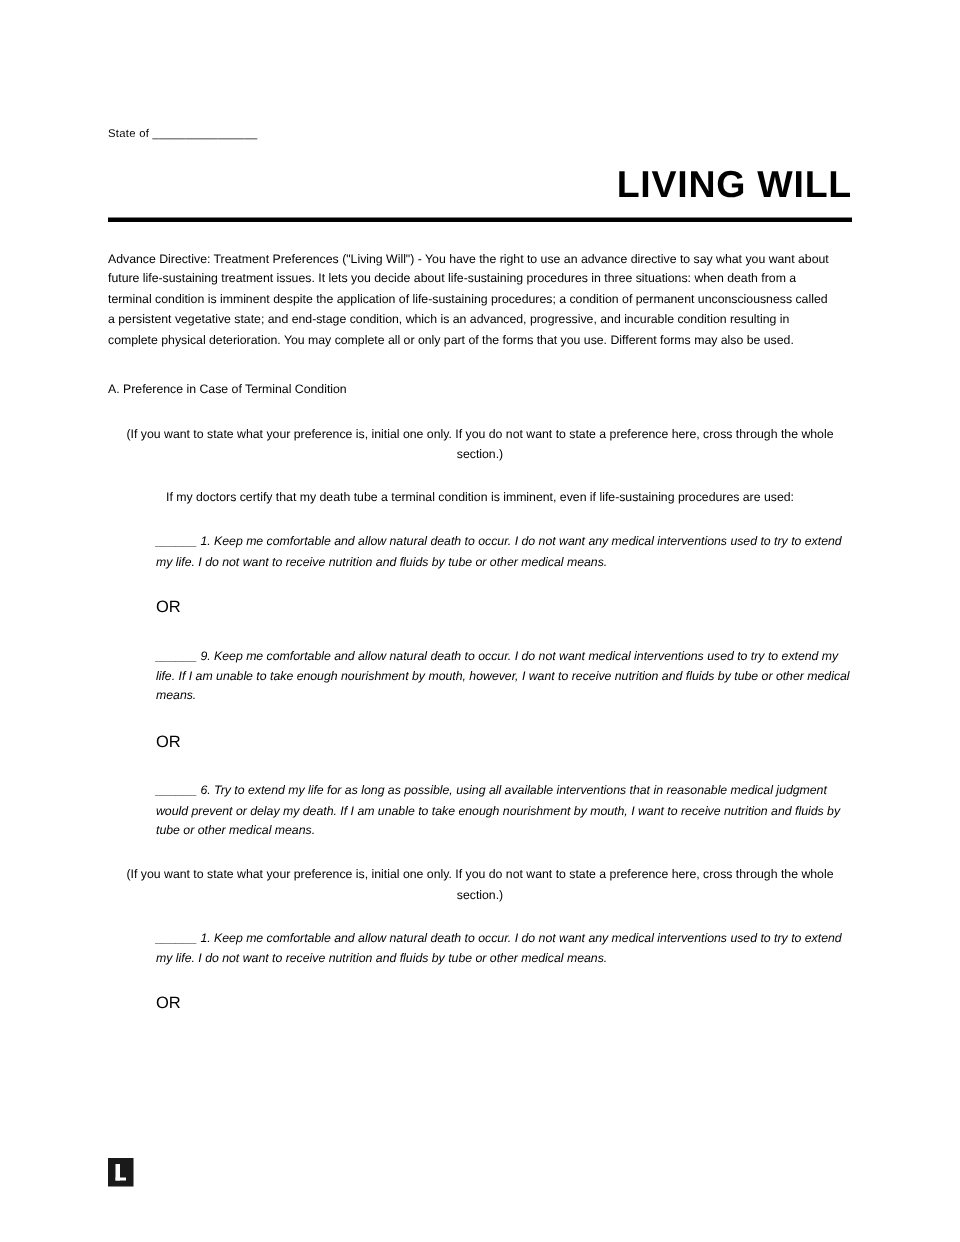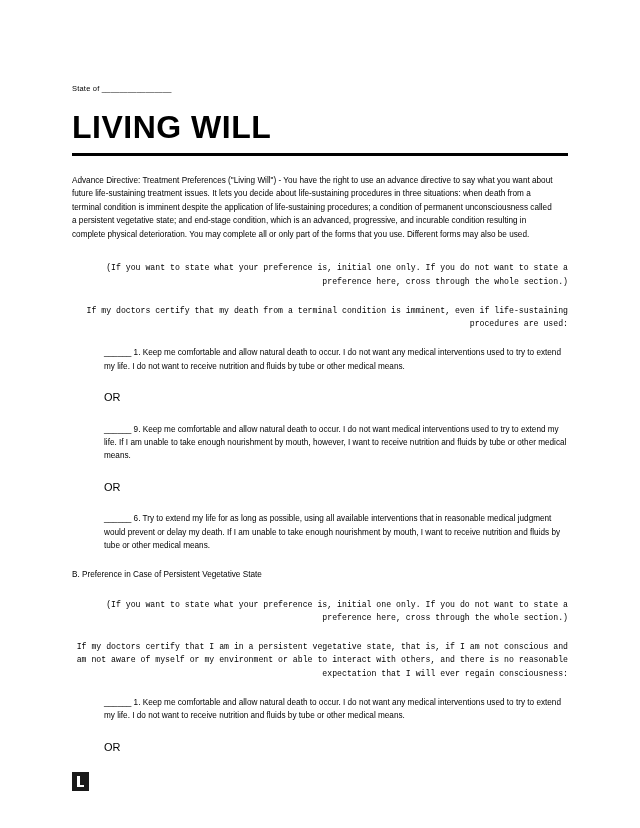--- a/index.html
+++ b/index.html
@@ -27,58 +27,58 @@
     top: 84px;
     width: 496px;
   }
   .state-line {
     font-size: 7.5px;
     letter-spacing: 0.2px;
     margin: 0 0 16px 0;
     color: #000;
   }
   .doc-title {
-    text-align: left;
-    font-size: 32px;
+    text-align: right;
+    font-size: 25px;
     font-weight: bold;
     letter-spacing: 0.5px;
     margin: 0 0 7px 0;
   }
   .title-rule {
     border-top: 3px solid #000;
     margin: 0 0 18px 0;
     height: 0;
     width: 100%;
   }
   p.body-text {
     font-size: 8.2px;
     line-height: 1.62;
     margin: 0 0 16px 0;
-    text-align: right;
-    font-family: Liberation Mono, monospace;
+    text-align: center;
   }
   p.section-head {
     font-size: 8.2px;
     line-height: 1.62;
     margin: 0 0 16px 0;
     font-weight: normal;
   }
   p.intro {
     font-size: 8.2px;
     line-height: 1.64;
     margin: 0 12px 20px 0;
   }
   .indented {
     margin-left: 32px;
     width: 464px;
   }
   p.option {
     font-size: 8.2px;
     line-height: 1.62;
     margin: 0 0 16px 0;
+    font-style: italic;
   }
   p.or {
     font-size: 11px;
     line-height: 1.62;
     margin: 0 0 16px 0;
   }
   .logo {
     position: absolute;
     left: 72px;
     top: 772px;
@@ -115,34 +115,33 @@
 
   <div class="content">
 
     <div class="state-line">State of ________________</div>
 
     <div class="doc-title">LIVING WILL</div>
     <div class="title-rule"></div>
 
     <p class="intro">Advance Directive: Treatment Preferences ("Living Will") - You have the right to use an advance directive to say what you want about future life-sustaining treatment issues. It lets you decide about life-sustaining procedures in three situations: when death from a terminal condition is imminent despite the application of life-sustaining procedures; a condition of permanent unconsciousness called a persistent vegetative state; and end-stage condition, which is an advanced, progressive, and incurable condition resulting in complete physical deterioration. You may complete all or only part of the forms that you use. Different forms may also be used.</p>
 
+    <p class="section-head">A.  Preference in Case of Terminal Condition</p>
     <p class="body-text">(If you want to state what your preference is, initial one only. If you do not want to state a preference here, cross through the whole section.)</p>
-    <p class="body-text">If my doctors certify that my death from a terminal condition is imminent, even if life-sustaining procedures are used:</p>
+    <p class="body-text">If my doctors certify that my death tube a terminal condition is imminent, even if life-sustaining procedures are used:</p>
 
     <div class="indented">
       <p class="option">______ 1. Keep me comfortable and allow natural death to occur. I do not want any medical interventions used to try to extend my life. I do not want to receive nutrition and fluids by tube or other medical means.</p>
       <p class="or">OR</p>
       <p class="option">______ 9. Keep me comfortable and allow natural death to occur. I do not want medical interventions used to try to extend my life. If I am unable to take enough nourishment by mouth, however, I want to receive nutrition and fluids by tube or other medical means.</p>
       <p class="or">OR</p>
       <p class="option">______ 6. Try to extend my life for as long as possible, using all available interventions that in reasonable medical judgment would prevent or delay my death. If I am unable to take enough nourishment by mouth, I want to receive nutrition and fluids by tube or other medical means.</p>
     </div>
 
-    <p class="section-head">B.  Preference in Case of Persistent Vegetative State</p>
     <p class="body-text">(If you want to state what your preference is, initial one only. If you do not want to state a preference here, cross through the whole section.)</p>
-    <p class="body-text">If my doctors certify that I am in a persistent vegetative state, that is, if I am not conscious and am not aware of myself or my environment or able to interact with others, and there is no reasonable expectation that I will ever regain consciousness:</p>
 
     <div class="indented">
       <p class="option">______ 1. Keep me comfortable and allow natural death to occur. I do not want any medical interventions used to try to extend my life. I do not want to receive nutrition and fluids by tube or other medical means.</p>
       <p class="or">OR</p>
     </div>
 
   </div>
 
   <div class="logo">
     <div class="logo-inner">

